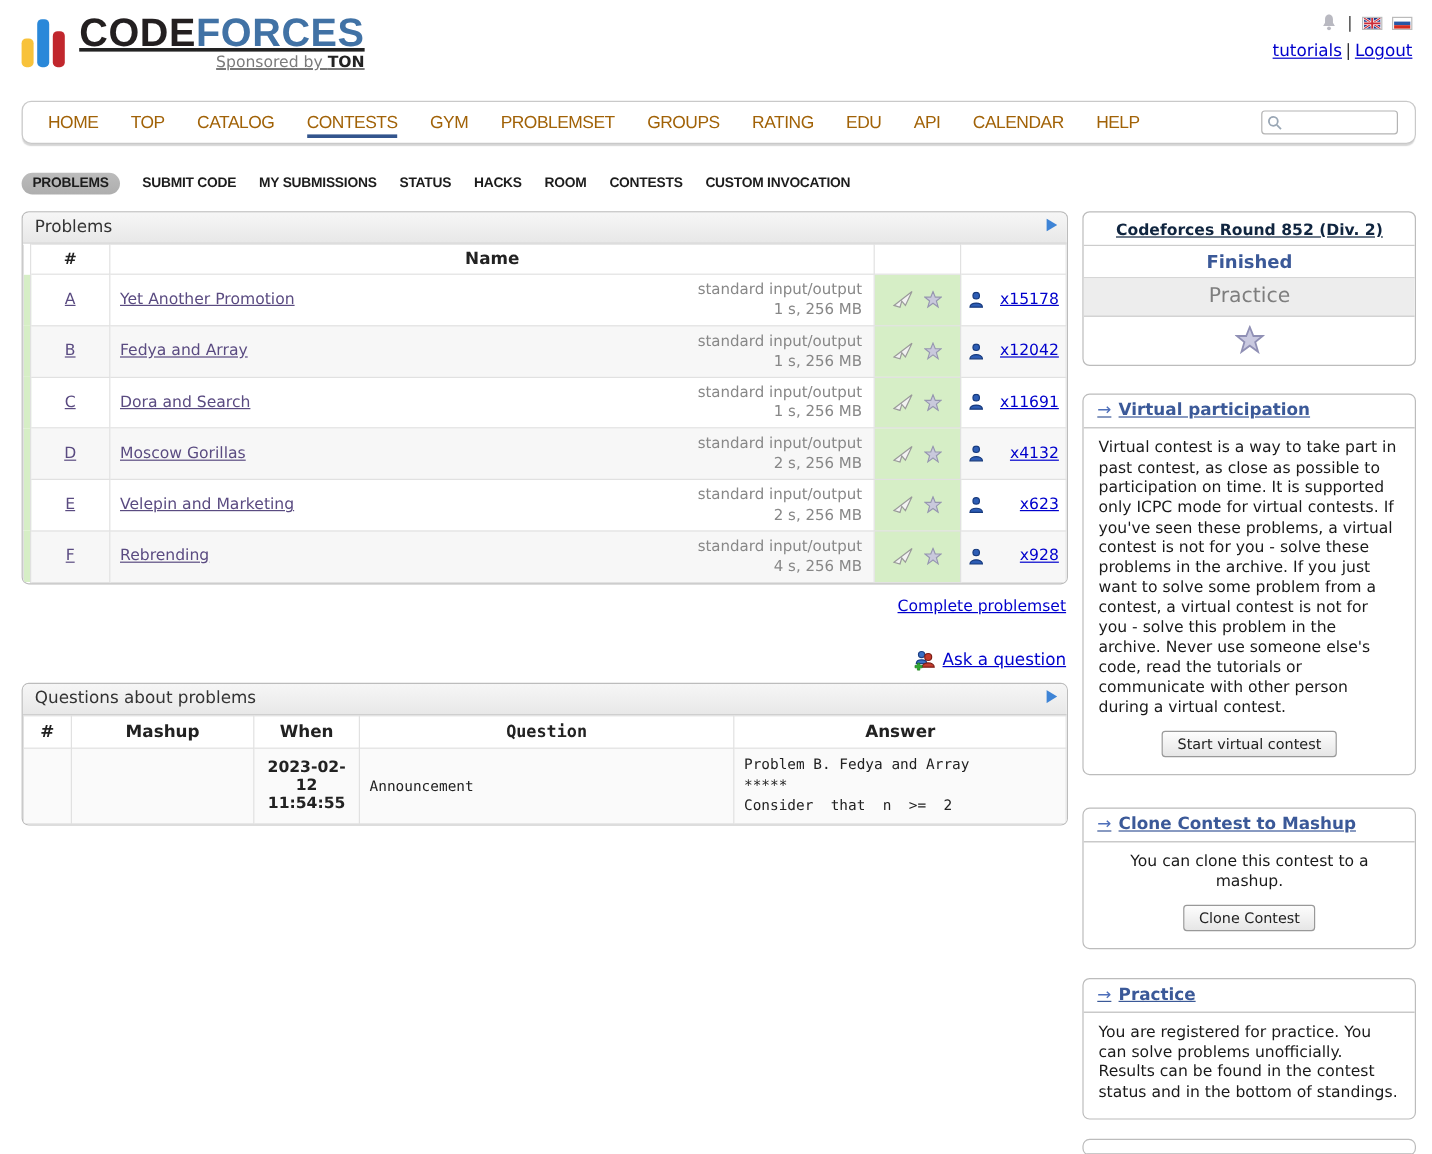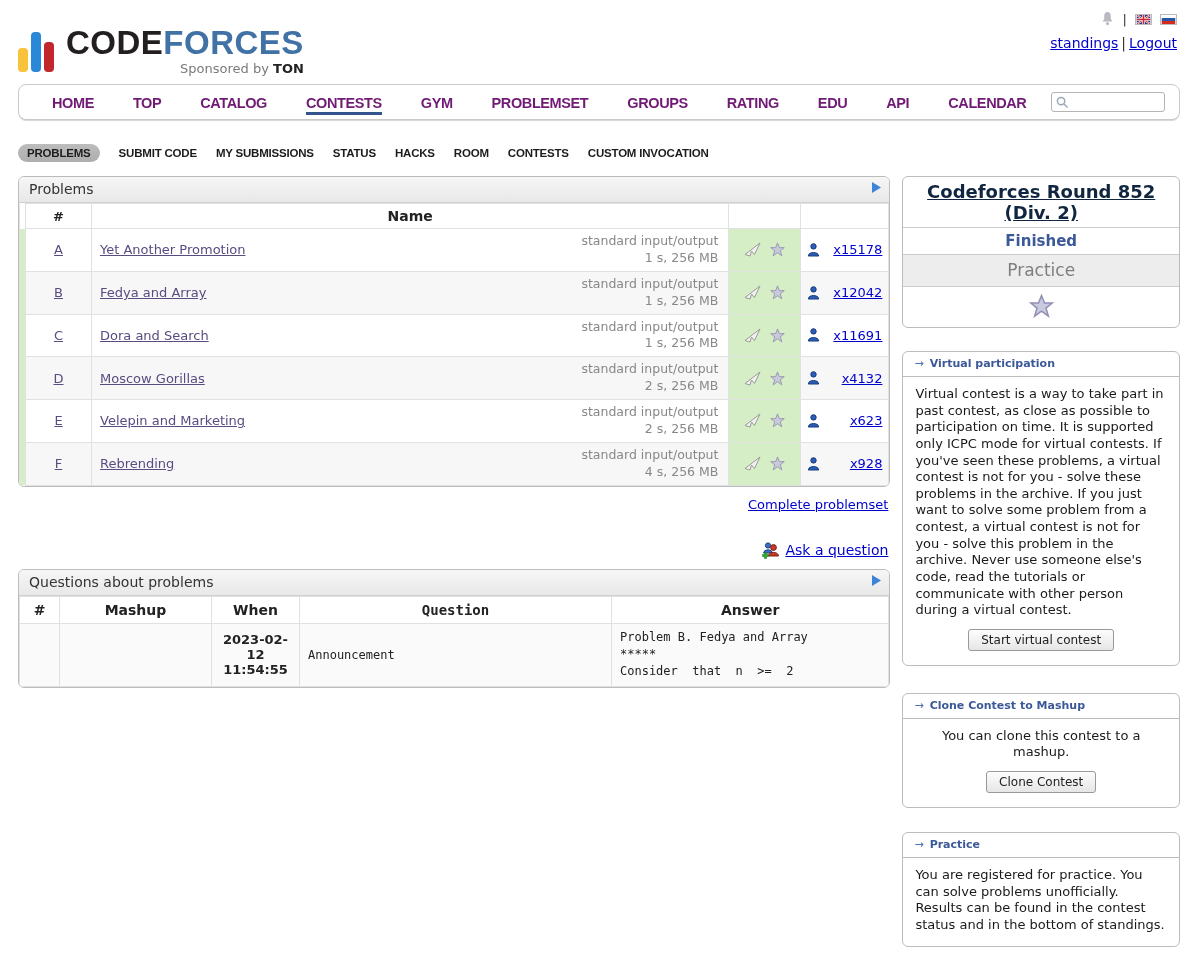--- a/index.html
+++ b/index.html
@@ -3,21 +3,21 @@
 <meta charset="utf-8">
 <style>
   * { margin:0; padding:0; box-sizing:border-box; }
   html,body { width:1193px; background:#fff; font-family:"DejaVu Sans", sans-serif; color:#222; }
   body { height:962px; overflow:hidden; }
   a { text-decoration:underline; cursor:pointer; }
   .lay { padding:0 13px 0 18px; }
 
   
   .header { position:relative; height:84px; }
-  .logo-area { position:absolute; left:18px; top:26px; display:flex; align-items:flex-start; }
+  .logo-area { position:absolute; left:18px; top:10px; display:flex; align-items:flex-start;text-decoration:underline; }
   .logo-bars { display:flex; align-items:flex-end; height:46px; margin-right:9px; padding-top:4px; }
   .bar { width:10px; border-radius:4px; margin-right:3px; }
   .bar.y { height:24px; background:#f8c23a; }
   .bar.b { height:40px; background:#2a88d9; }
   .bar.r { height:30px; background:#c1272d; }
   .logo-text { display:flex; flex-direction:column; align-items:flex-end; }
   .logo-main { font-size:33px; font-weight:bold; letter-spacing:.5px; line-height:34px; font-family:"Liberation Sans",sans-serif; }
   .logo-main .code { color:#231f20; }
   .logo-main .forces { color:#4172a5; }
   .logo-sub { font-size:13px; color:#7a7a7a; margin-top:1px; }
@@ -27,22 +27,22 @@
   .tr-sep { color:#333; font-size:13px; }
   .flag { width:17px; height:11px; display:inline-block; border:1px solid #bbb; }
   .tr-line2 { margin-top:7px; font-size:14px; }
   .tr-line2 a { color:#0000cc; }
   .tr-line2 .sep { color:#333; text-decoration:none; margin:0 3px; }
 
   
   .mainnav { position:relative; margin:0 13px 0 18px; height:36px; border:1px solid #c9c9c9; border-radius:8px;
              display:flex; align-items:center; padding-left:21px; gap:27px;
              box-shadow:0 2px 1px -1px #d5d5d5; background:#fff; }
-  .mainnav a { text-decoration:none; color:#701a75; font-family:"Liberation Sans",sans-serif;
-               font-weight:700; font-size:14.5px; letter-spacing:-0.4px; padding:6px 0 4px 0;margin-left:12px; }
+  .mainnav a { text-decoration:none; color:#a16207; font-family:"Liberation Sans",sans-serif;
+               font-weight:400; font-size:14.5px; letter-spacing:-0.4px; padding:6px 0 4px 0; }
   .mainnav a.active { border-bottom:3px solid #33558d; padding-bottom:1px; }
   .search-box { position:absolute; right:14px; top:7px; width:114px; height:20px; border:1px solid #b4b4b4;
                 border-radius:3px; display:flex; align-items:center; padding:0 4px; background:#fff; }
   .search-box input { border:none; outline:none; width:88px; font-size:12px; background:transparent; }
 
   
   .subnav { margin-top:23px; padding:0 18px; display:flex; align-items:center; gap:19px; height:20px; }
   .subnav a { text-decoration:none; color:#1c1c1c; font-family:"Liberation Sans",sans-serif;
               font-weight:700; font-size:11.5px; letter-spacing:-0.2px; }
   .subnav a.active { background:linear-gradient(#bcbcbc,#aeaeae); border-radius:9px; padding:3px 9px; }
@@ -92,26 +92,26 @@
   .q-when { width:88px; text-align:center; font-weight:bold; font-size:13px; overflow-wrap:break-word; padding:4px; }
   .q-question { width:312px; font-family:"DejaVu Sans Mono",monospace; font-size:12px; padding:22px 8px; }
   .q-answer { font-family:"DejaVu Sans Mono",monospace; font-size:12px; padding:5px 8px; white-space:pre-wrap; line-height:1.45; }
   .qrow { height:60px; }
 
   
   .side-box { border:1px solid #bcbcbc; border-radius:6px; background:#fff; overflow:hidden; }
   .contest-box { text-align:center; margin-bottom:23px; }
   .contest-box .row { padding:4px 6px; border-bottom:1px solid #ccc; }
   .contest-box .row:last-child { border-bottom:none; }
-  .contest-title a { font-weight:bold; font-size:18px; color:#10253f;margin-top:24px; }
+  .contest-title a { font-weight:bold; font-size:13px; color:#10253f;margin-top:24px; }
   .contest-status { font-weight:bold; font-size:15px; color:#3b5998; }
   .contest-mode { background:#ededed; color:#7e7e7e; font-size:17px; padding:5px 0 6px 0 !important; }
   .contest-star { padding:7px 0 9px 0 !important; }
 
-  .side-cap { padding:5px 11px 6px 11px; border-bottom:1px solid #bcbcbc; font-size:11px; font-weight:bold; color:#3b5998; }
+  .side-cap { padding:5px 11px 6px 11px; border-bottom:1px solid #bcbcbc; font-size:14px; font-weight:bold; color:#3b5998;text-decoration:underline; }
   .side-cap .arr { font-weight:normal; margin-right:6px; color:#4e6fba; }
   .side-body { padding:9px 12px 12px 12px; font-size:13px; line-height:1.28; color:#1a1a1a; }
   .side-body.center { text-align:center; }
   .vp-box { margin-bottom:27px; }
   .pr-box { margin-bottom:16px; }
   .cl-box { margin-bottom:24px; }
   .btn { display:block; margin:10px auto 2px auto; font-size:12px; color:#222; font-family:"DejaVu Sans",sans-serif;
          background:linear-gradient(#fdfdfd,#e6e6e6); border:1px solid #999; border-radius:3px; padding:3px 12px; cursor:pointer; }
   svg { display:block; }
 </style>
@@ -154,21 +154,21 @@
         </span>
         <span class="flag">
           <svg width="15" height="9" viewBox="0 0 60 40">
               <rect width="60" height="13.3" fill="#fff"></rect>
               <rect y="13.3" width="60" height="13.3" fill="#2757a5"></rect>
               <rect y="26.6" width="60" height="13.4" fill="#d52b1e"></rect>
             </svg>
         </span>
       </div>
       <div class="tr-line2">
-        <a>standings</a><span class="sep">|</span><a>Logout</a>
+        <a>tutorials</a><span class="sep">|</span><a>Logout</a>
       </div>
     </div>
   </div>
 
   <div class="mainnav">
     <a>HOME</a>
     <a>TOP</a>
     <a>CATALOG</a>
     <a class="active">CONTESTS</a>
     <a>GYM</a>

